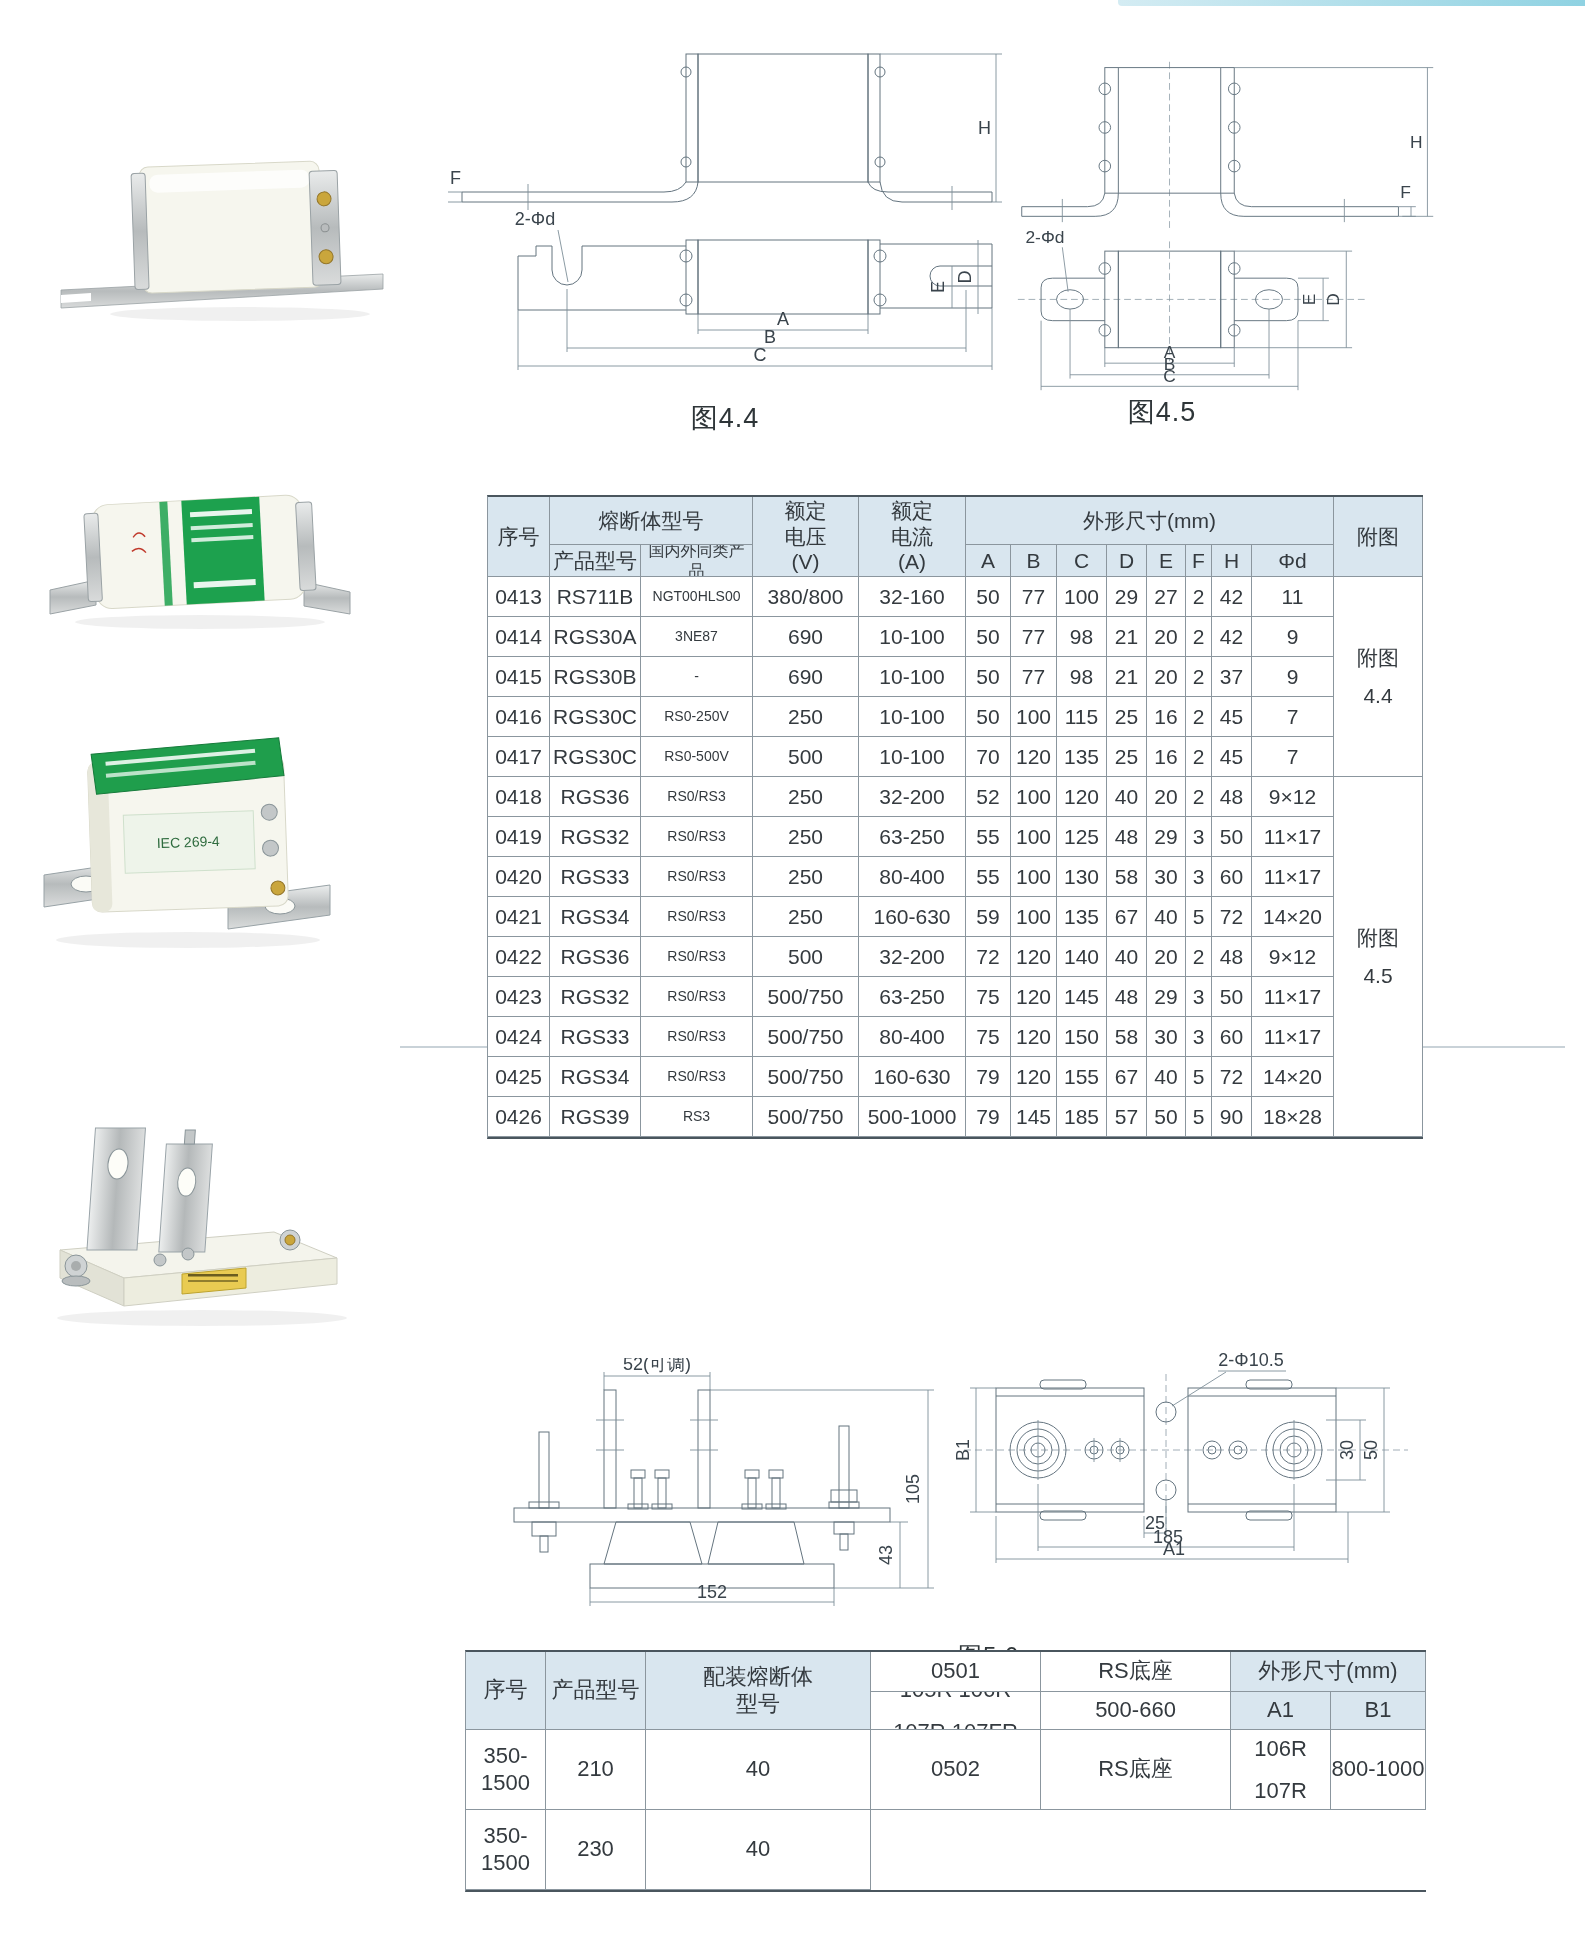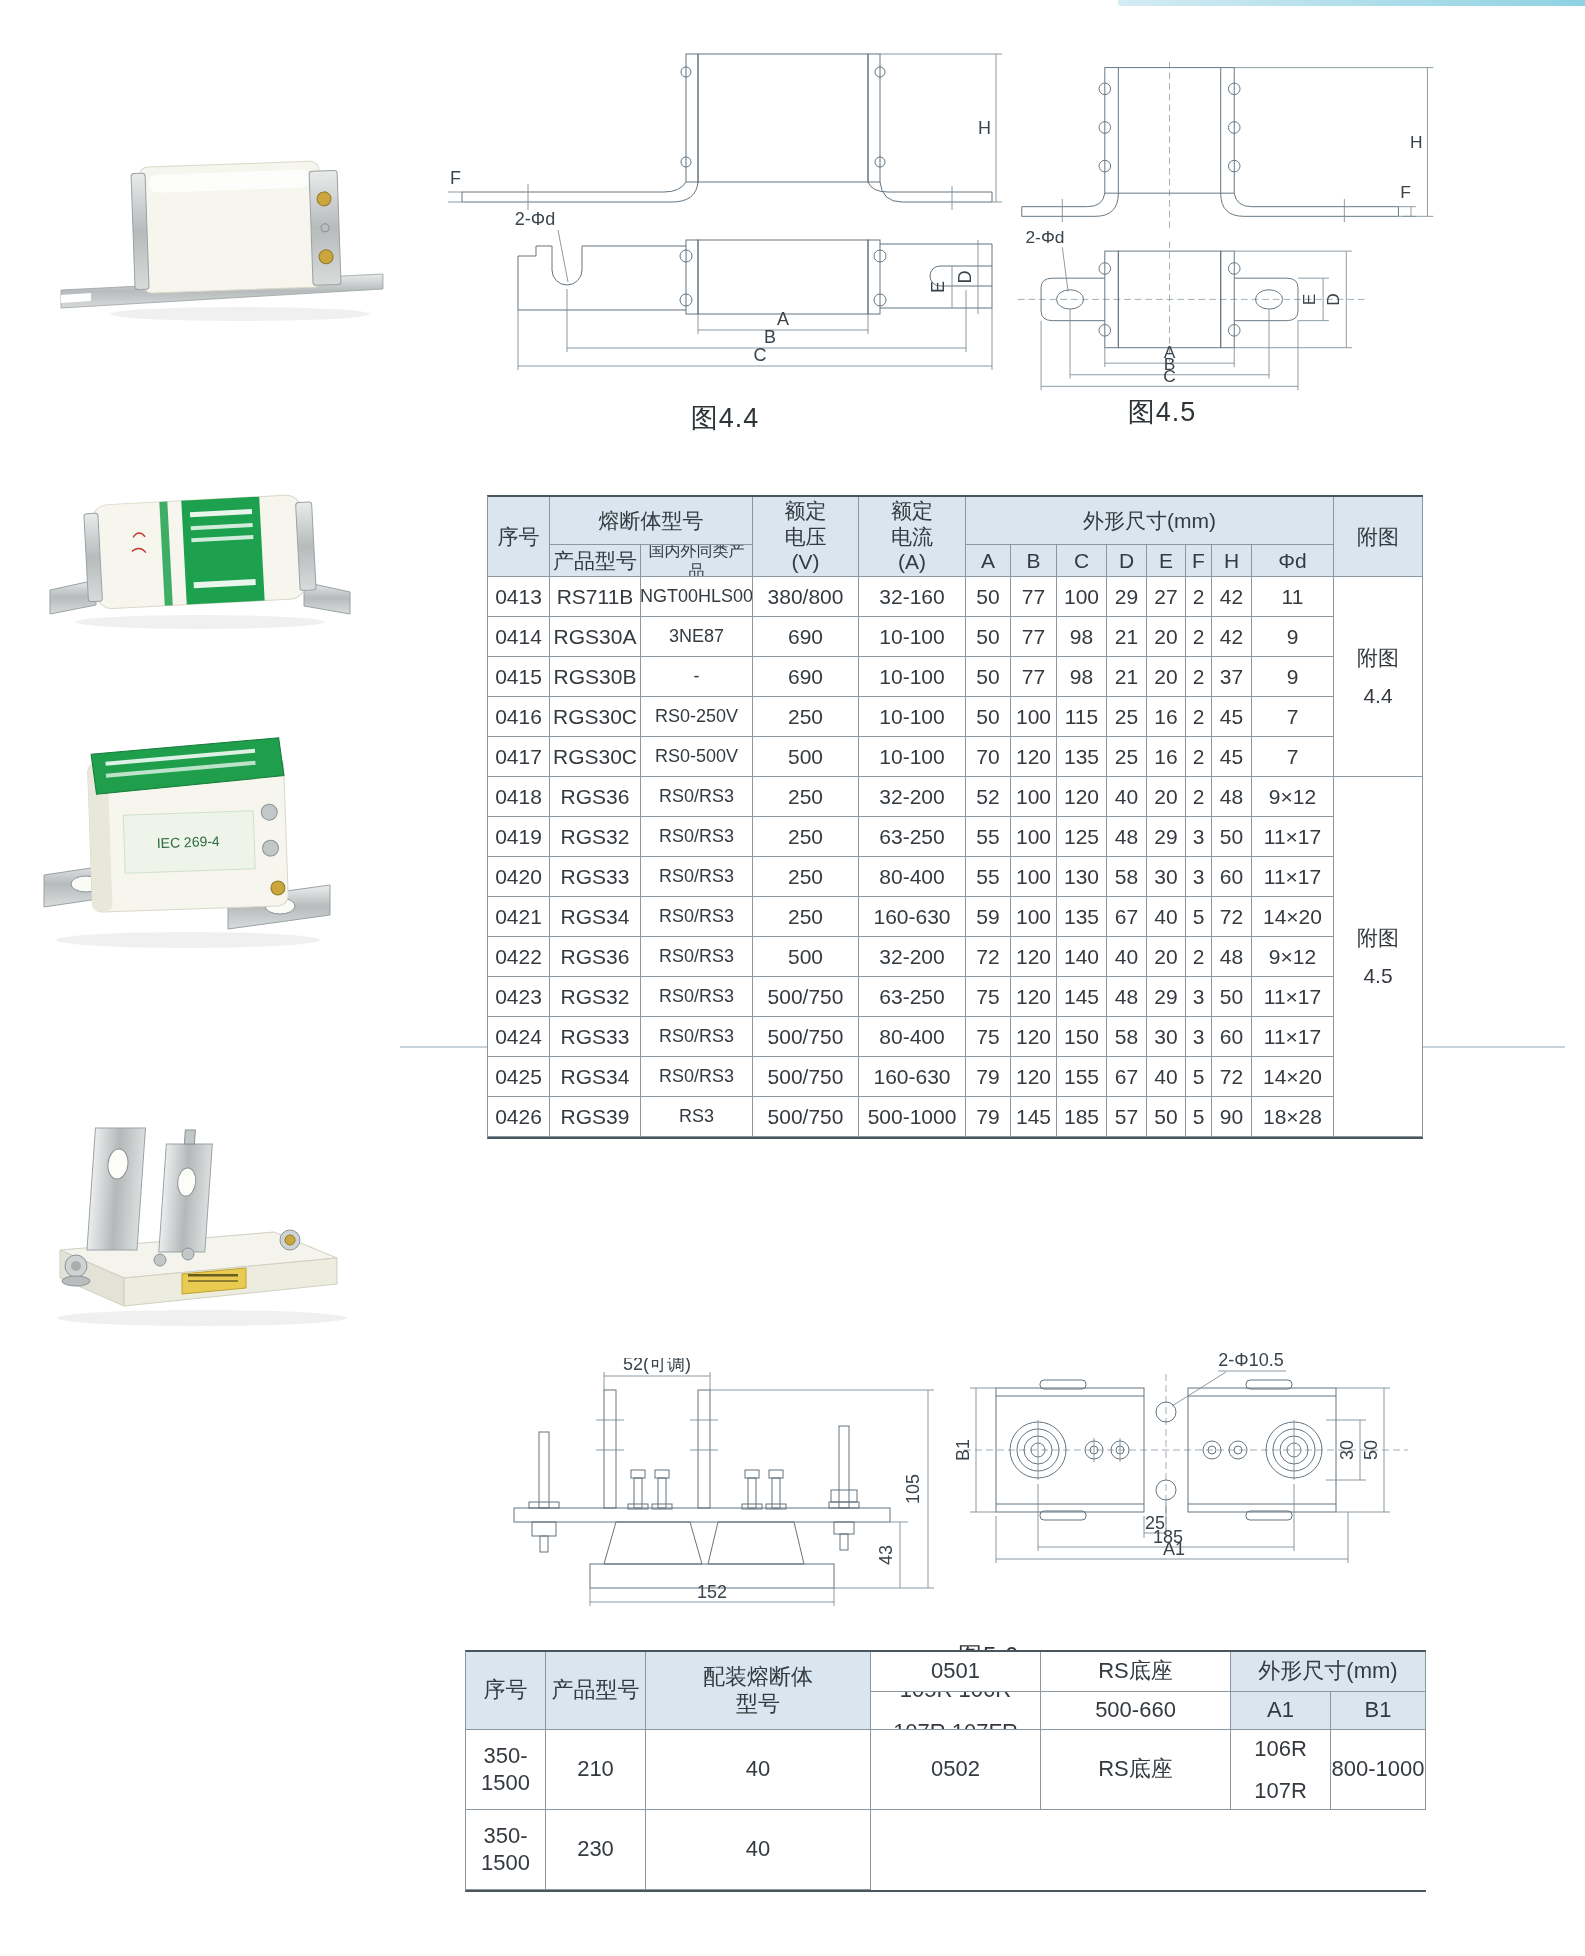--- a/index.html
+++ b/index.html
@@ -15,21 +15,21 @@
         border-top:2px solid #4a565e;border-bottom:2px solid #4a565e;}
   .t1{grid-template-columns:62px 91px 112px 106px 107px 45px 46px 50px 40px 39px 26px 40px 82px 89px;
       grid-template-rows:48px 32px repeat(14,40px);font-size:21px;}
   .t2{grid-template-columns:80px 100px 225px 170px 190px 100px 95px;
       grid-template-rows:40px 38px 80px 80px;font-size:22px;}
   .c{display:flex;align-items:center;justify-content:center;text-align:center;
      border-right:1px solid #8b969e;border-bottom:1px solid #8b969e;
      white-space:pre-line;line-height:1.22;overflow:hidden;}
   .hd{background:#d9e6ef;}
   .t1row,.t2row,.tbody{display:contents;}
-  .t1row > .c:nth-child(3){font-size:18px;}
+  .t1row > .c:nth-child(3){font-size:14px;}
   .h-eq{font-size:16px;}
   .h-seq{grid-column:1;grid-row:1/3}.h-fuse{grid-column:2/4;grid-row:1}
   .h-pm{grid-column:2;grid-row:2}.h-eq{grid-column:3;grid-row:2}
   .h-v{grid-column:4;grid-row:1/3}.h-a{grid-column:5;grid-row:1/3}
   .h-dims{grid-column:6/14;grid-row:1}
   .h-dA{grid-column:6;grid-row:2}.h-dB{grid-column:7;grid-row:2}.h-dC{grid-column:8;grid-row:2}
   .h-dD{grid-column:9;grid-row:2}.h-dE{grid-column:10;grid-row:2}.h-dF{grid-column:11;grid-row:2}
   .h-dH{grid-column:12;grid-row:2}.h-phid{grid-column:13;grid-row:2}
   .h-fig{grid-column:14;grid-row:1/3}
   .fr1{grid-column:14;grid-row:3/8;line-height:1.8;}

